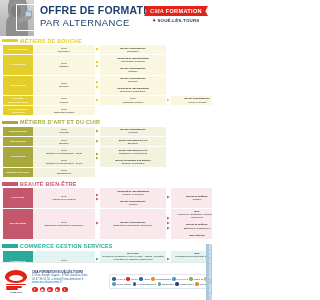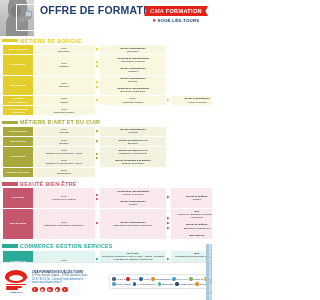--- a/index.html
+++ b/index.html
@@ -182,20 +182,21 @@
   <div class="hero-photo">
     <div class="body-sh"></div>
     <div class="head-sh"></div>
     <div class="arm-sh"></div>
     <div class="tool-sh"></div>
   </div>
   <div class="hero-frame"></div>
 
   <div class="title-block">
     <div class="title-main">OFFRE DE FORMATION</div>
+    <div class="title-sub">PAR ALTERNANCE</div>
   </div>
 
   <div class="logo-block">
     <div class="logo-ribbon">
       <span class="lr-mark">CMA</span>
       <span class="lr-text">FORMATION</span>
     </div>
     <div class="logo-city">
       <span class="pin-icon">●</span>
       <span class="lc-text">SOUÉ-LÈS-TOURS</span>

